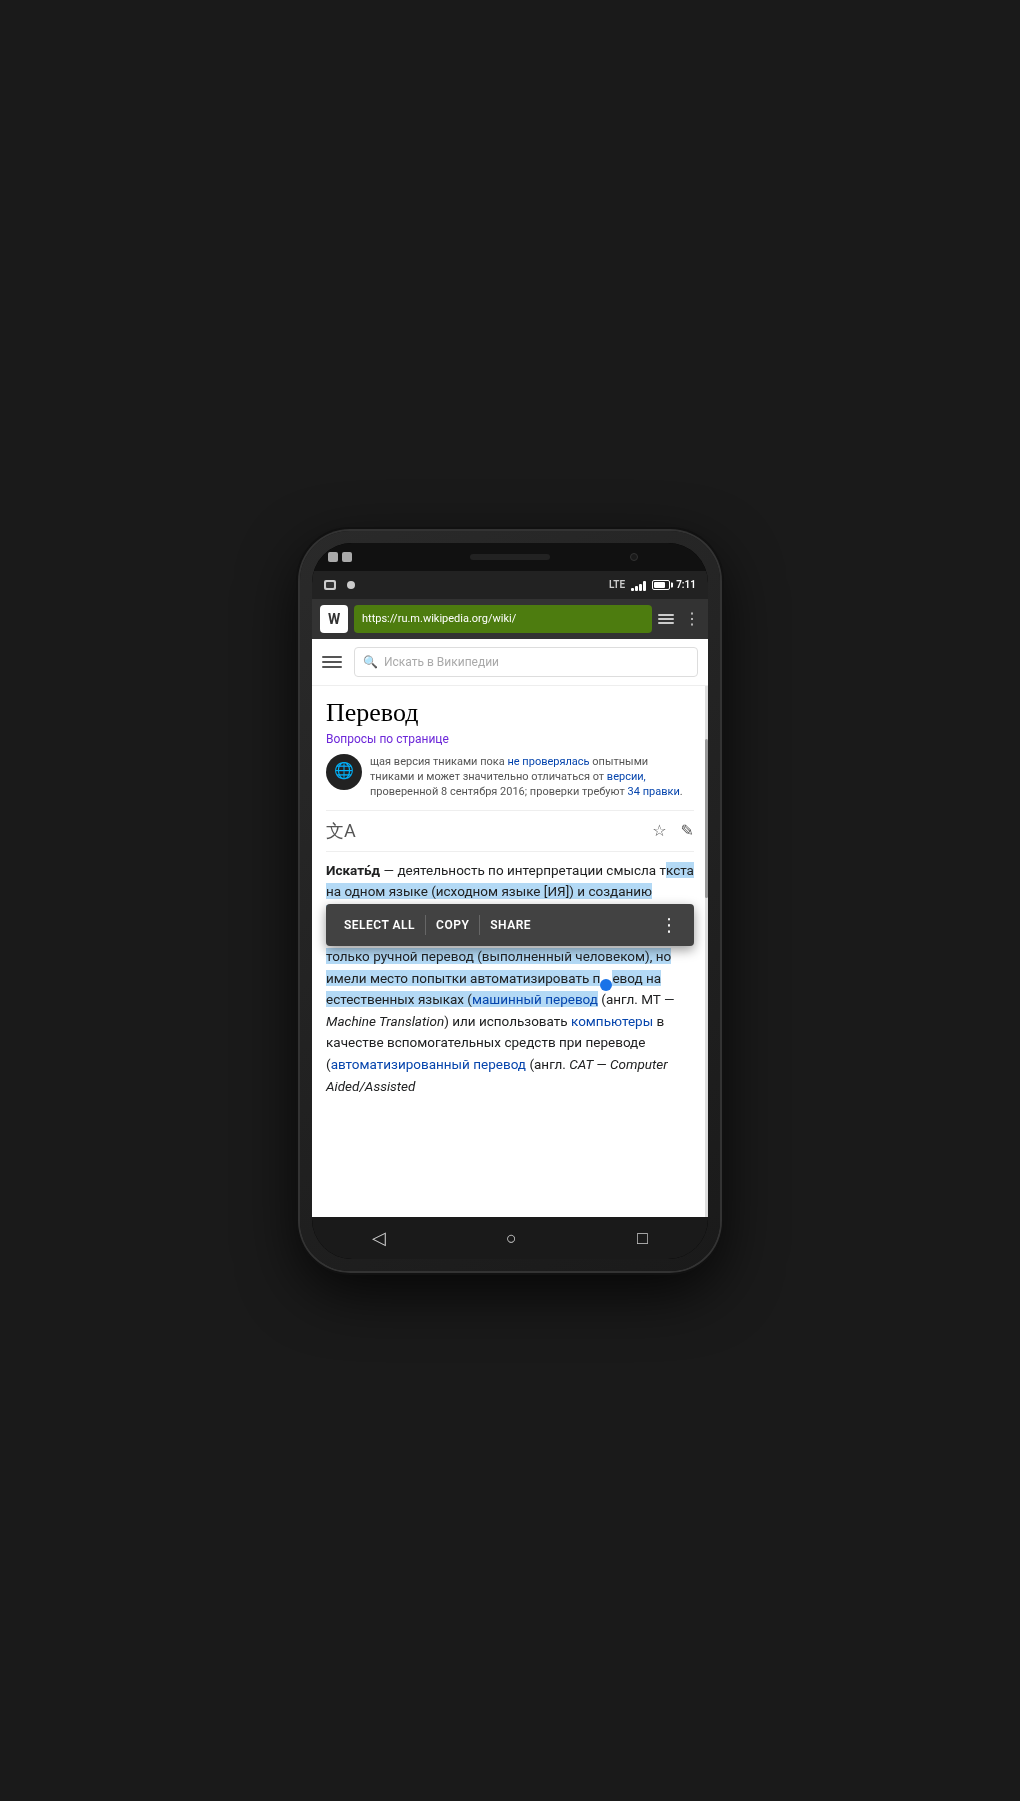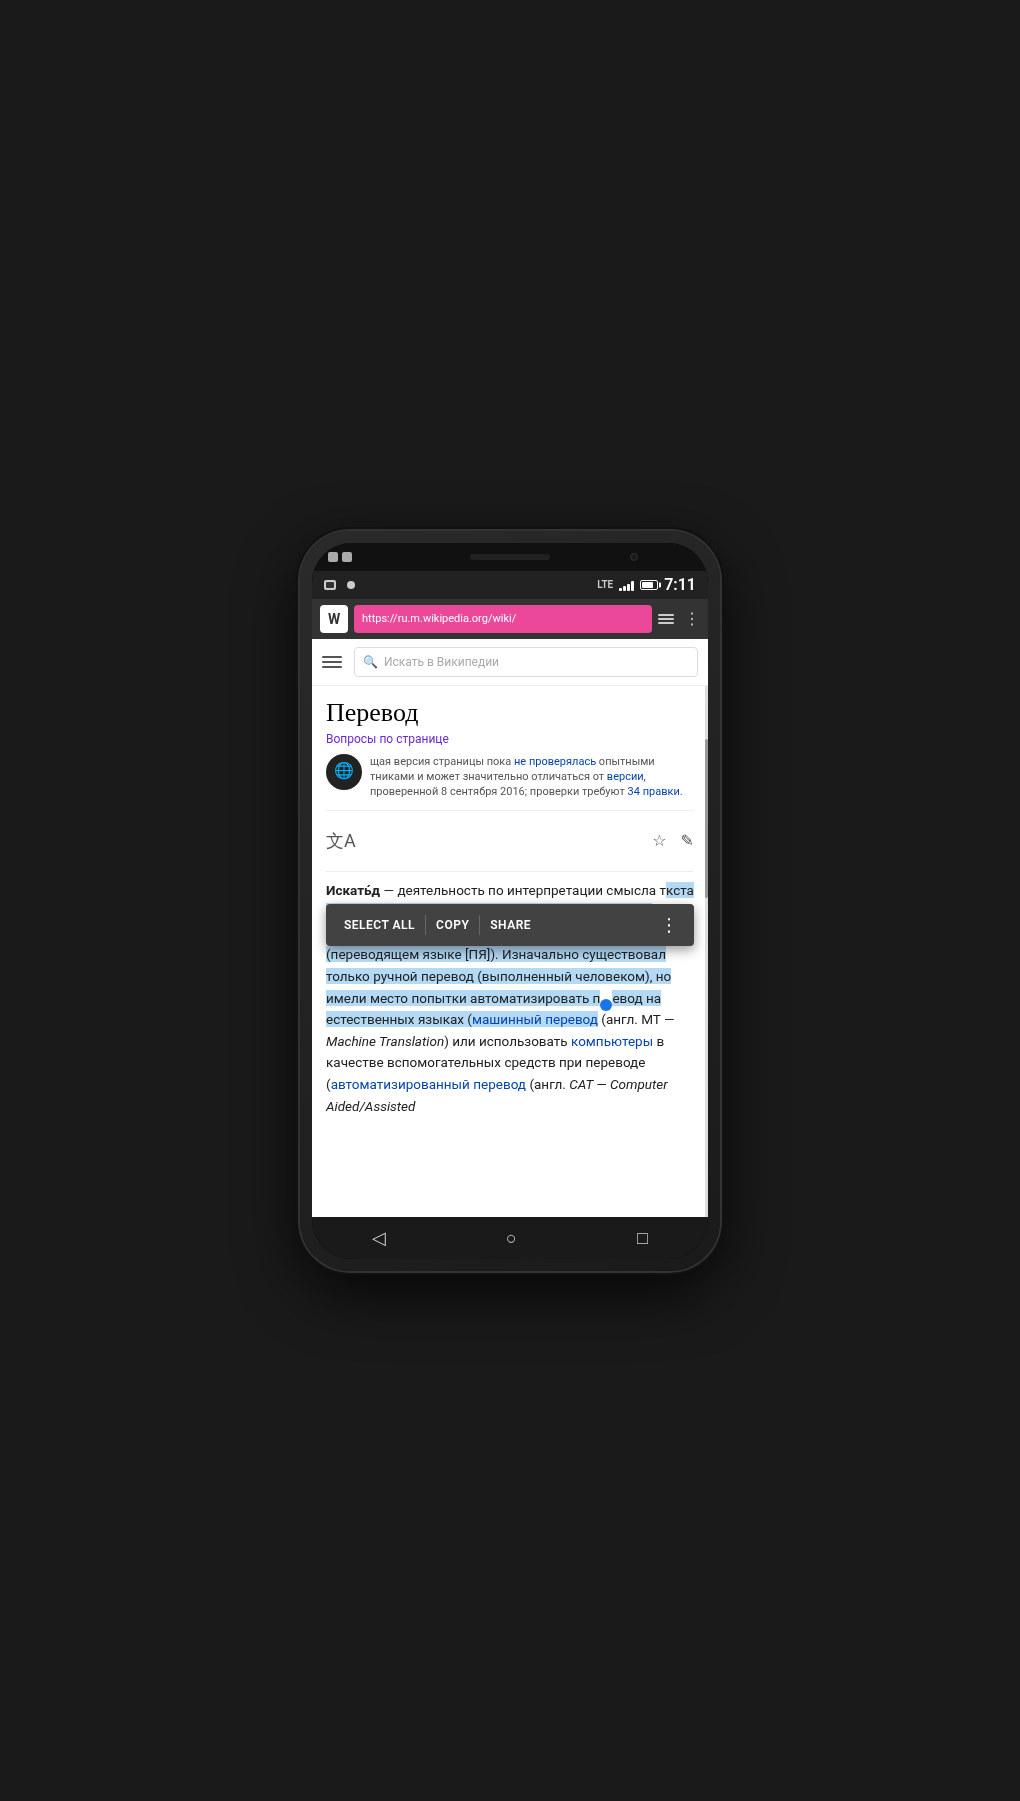--- a/index.html
+++ b/index.html
@@ -158,21 +158,21 @@
       display: flex;
       align-items: center;
       justify-content: center;
       font-size: 14px;
       font-weight: bold;
       color: #333;
       flex-shrink: 0;
     }
     .address-bar-url {
       flex: 1;
-      background: #ec4899;
+      background: #4d7c0f;
       border-radius: 4px;
       height: 28px;
       display: flex;
       align-items: center;
       padding: 0 8px;
       color: #fff;
       font-size: 11px;
       overflow: hidden;
       white-space: nowrap;
     }
@@ -303,21 +303,21 @@
       line-height: 1.4;
     }
     .notice-text a {
       color: #0645ad;
       text-decoration: none;
     }
 
     .article-tools {
       display: flex;
       align-items: center;
-      padding: 18px 0;
+      padding: 8px 0;
       border-top: 1px solid #eee;
       border-bottom: 1px solid #eee;
       margin-bottom: 8px;
     }
     .translate-icon {
       font-size: 18px;
       color: #555;
       flex: 1;
     }
     .tool-icons {
@@ -462,21 +462,21 @@
         <span style="font-size:10px;color:#ccc;">LTE</span>
         <div class="signal-bars">
           <div class="signal-bar" style="height:3px;"></div>
           <div class="signal-bar" style="height:5px;"></div>
           <div class="signal-bar" style="height:7px;"></div>
           <div class="signal-bar" style="height:10px;"></div>
         </div>
         <div class="battery-icon">
           <div class="battery-fill"></div>
         </div>
-        <span style="font-size:16px;color:#fff;font-weight:600;">7:11</span>
+        <span style="font-size:10px;color:#fff;font-weight:600;">7:11</span>
       </div>
     </div>
 
     <div class="browser-chrome">
       <div class="browser-address-bar">
         <div class="wiki-logo">W</div>
         <div class="address-bar-url">
           <span>https://ru.m.wikipedia.org/wiki/</span>
         </div>
         <div class="browser-action-icons">
@@ -507,21 +507,21 @@
       <div class="article-area">
 
         <div class="article-title">Перевод</div>
         <div class="article-subtitle">Вопросы по странице</div>
 
         <div class="notice-box">
           <div class="notice-avatar">
             <span class="notice-avatar-inner">🌐</span>
           </div>
           <div class="notice-text">
-            <span>щая версия страницы пока </span><a href="#">не проверялась</a><span> опытными тниками и может значительно отличаться от </span><a href="#">версии,</a><span> проверенной 8 сентября 2016; проверки требуют </span><a href="#">34 правки</a><span>.</span>
+            <span>щая версия тниками пока </span><a href="#">не проверялась</a><span> опытными тниками и может значительно отличаться от </span><a href="#">версии,</a><span> проверенной 8 сентября 2016; проверки требуют </span><a href="#">34 правки</a><span>.</span>
           </div>
         </div>
 
         <div class="article-tools">
           <span class="translate-icon">文A</span>
           <div class="tool-icons">
             <span class="tool-icon">☆</span>
             <span class="tool-icon">✎</span>
           </div>
         </div>

